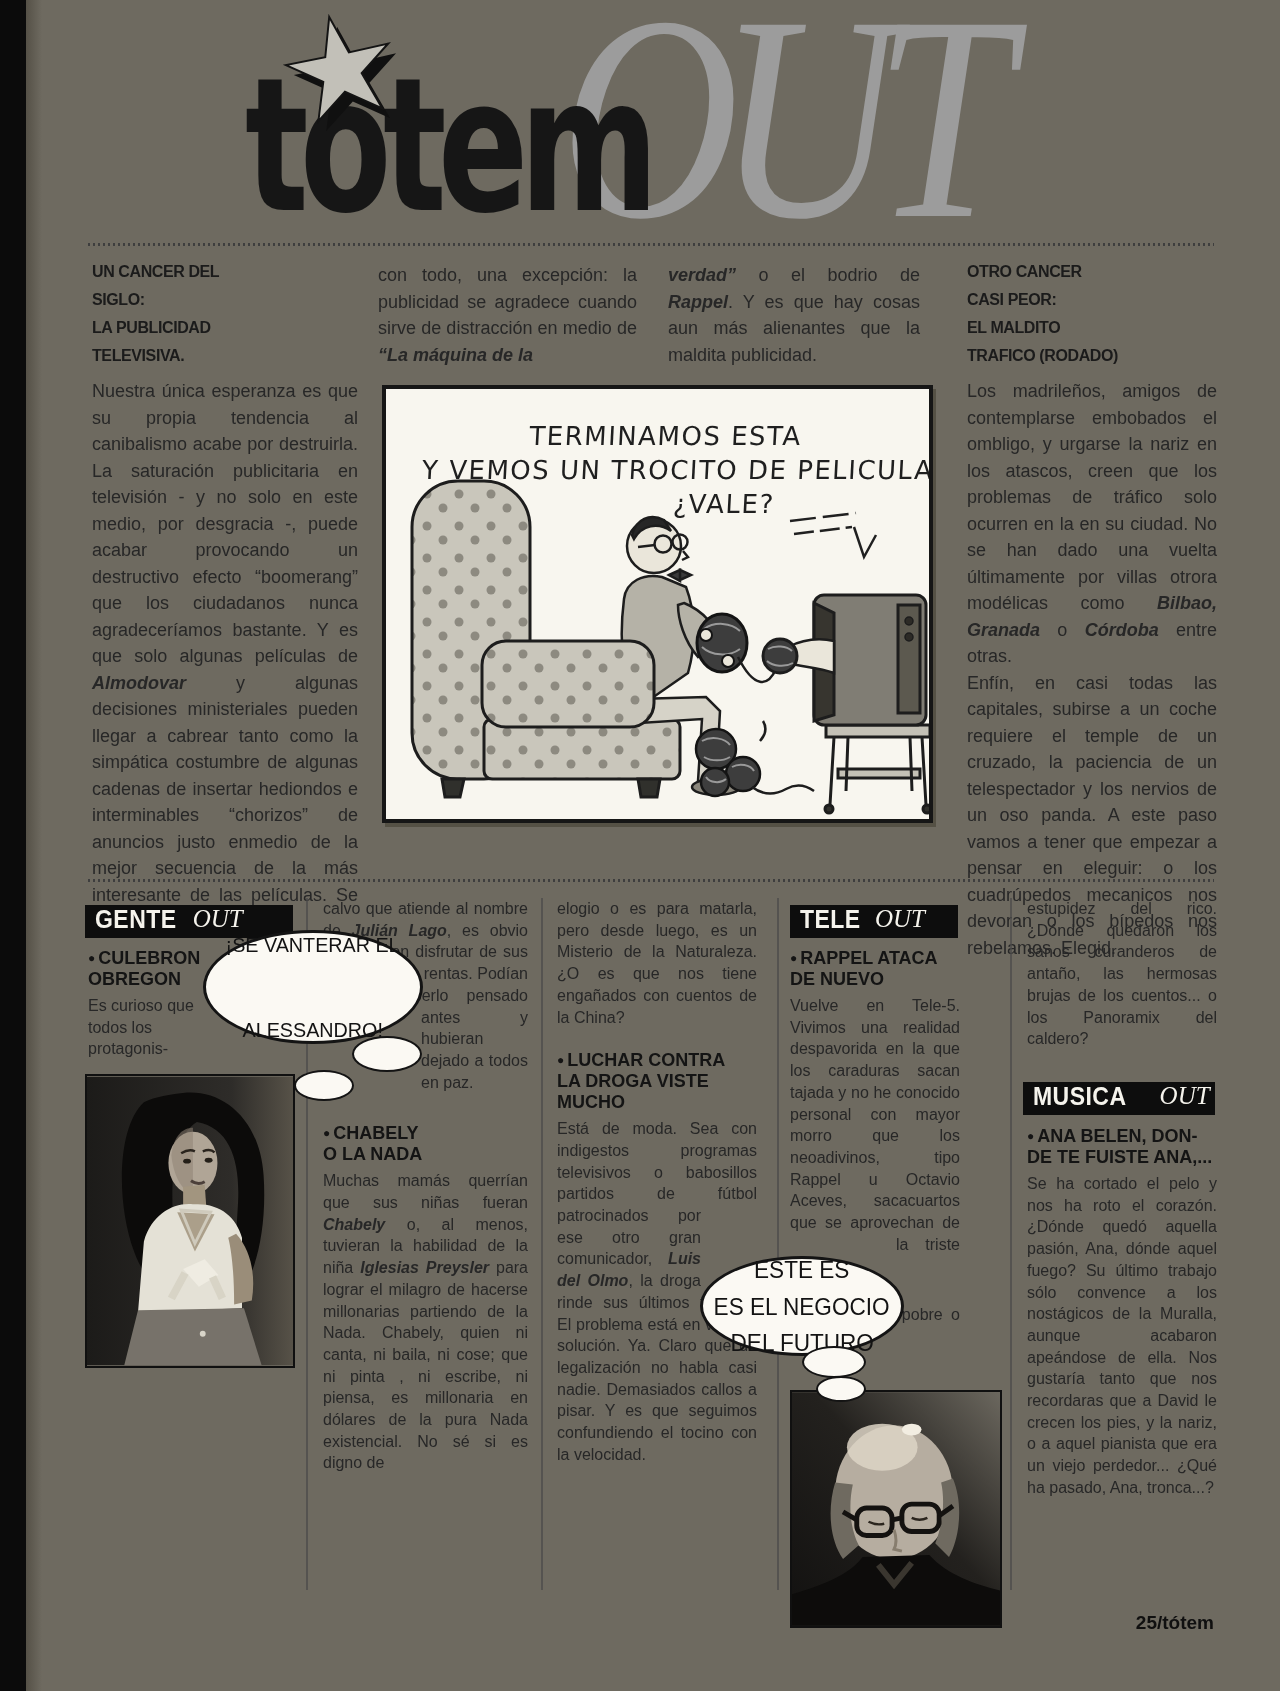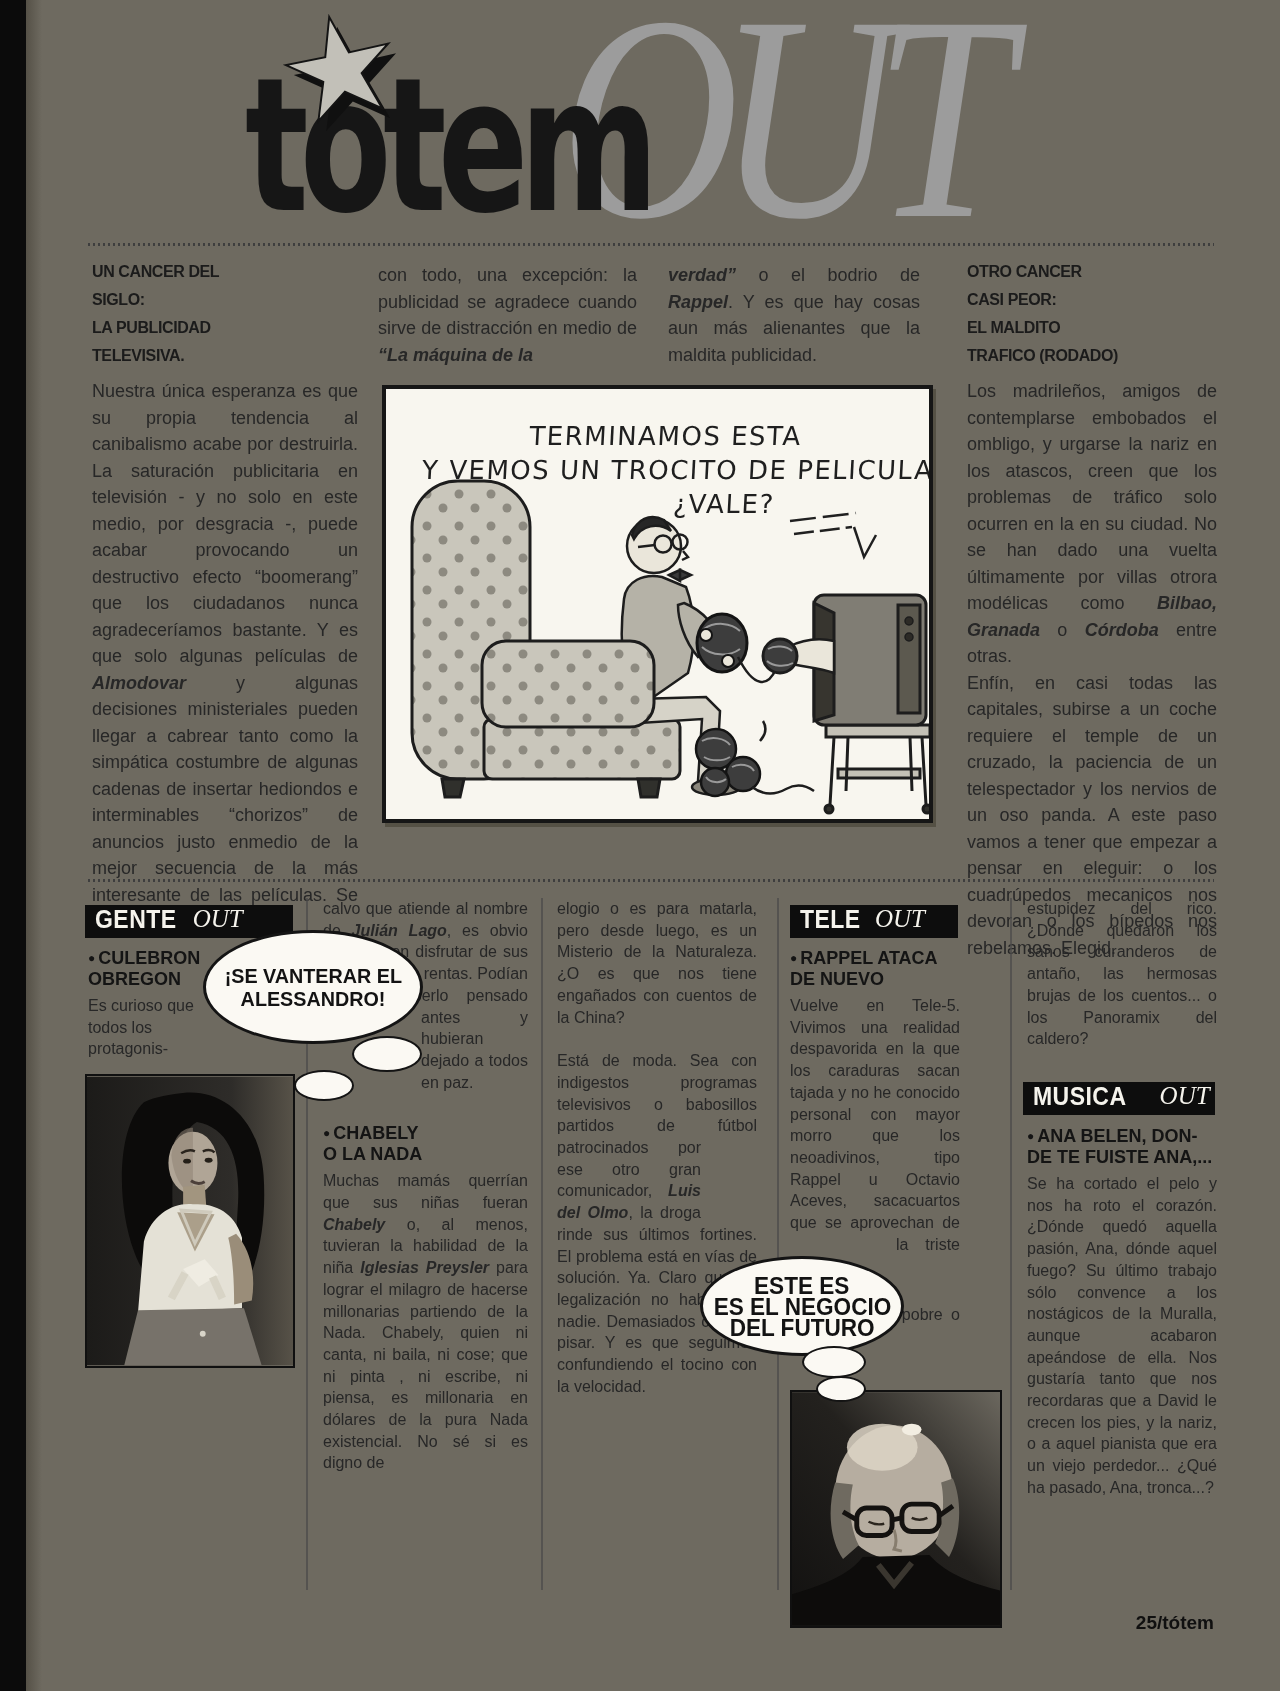--- a/index.html
+++ b/index.html
@@ -77,22 +77,22 @@
   .pushD{float:left;width:0;height:239px;}
   .spD{float:left;clear:left;width:106px;height:70px;}
 
   
   .photoA{display:block;width:210px;height:294px;margin:14px 0 10px;border:2px solid #101010;box-sizing:border-box;z-index:2;}
   .photoD{position:absolute;left:790px;top:1390px;width:212px;height:238px;border:2px solid #101010;box-sizing:border-box;z-index:2;}
   .photoA svg,.photoD svg{display:block;width:100%;height:100%;}
 
   
   .bubble{position:absolute;background:#fbf9f3;border:3px solid #141414;border-radius:50%;z-index:6;
-        display:flex;flex-direction:column;align-items:center;justify-content:center;
-        text-align:center;font-weight:bold;color:#131313;}
+        display:flex;flex-direction:column;align-items:center;justify-content:space-between;
+        text-align:center;font-weight:normal;color:#131313;}
   .bubble div{transform:scaleX(.94);}
   .b-gente{left:203px;top:930px;width:214px;height:108px;font-size:21px;line-height:23px;}
   .b-tele{left:700px;top:1256px;width:198px;height:94px;font-size:24px;line-height:21px;}
   .tail{position:absolute;background:#fbf9f3;border:2.5px solid #141414;border-radius:50%;z-index:6;}
   .tg1{left:352px;top:1036px;width:66px;height:32px;}
   .tg2{left:294px;top:1070px;width:56px;height:27px;}
   .tt1{left:802px;top:1346px;width:60px;height:28px;}
   .tt2{left:816px;top:1376px;width:46px;height:22px;}
 
   .footer{position:absolute;right:66px;top:1612px;font-weight:bold;font-size:19px;color:#101010;z-index:3;}
@@ -294,20 +294,25 @@
     <div class="item-title">
       <div><span class="bullet">●</span><span>CHABELY</span></div>
       <div>O LA NADA</div>
     </div>
     <p><span>Muchas mamás querrían que sus niñas fueran </span><span style="font-weight: bold; font-style: italic;">Chabely</span><span> o, al menos, tuvieran la habilidad de la niña </span><span style="font-weight: bold; font-style: italic;">Iglesias Preysler</span><span> para lograr el milagro de hacerse millonarias partiendo de la Nada. Chabely, quien ni canta, ni baila, ni cose; que ni pinta , ni escribe, ni piensa, es millonaria en dólares de la pura Nada existencial. No sé si es digno de</span></p>
   </div>
 
   <div class="col colC">
     <p>elogio o es para matarla, pero desde luego, es un Misterio de la Naturaleza. ¿O es que nos tiene engañados con cuentos de la China?</p>
     <div class="gap-s"></div>
+    <div class="item-title">
+      <div><span class="bullet">●</span><span>LUCHAR CONTRA</span></div>
+      <div>LA DROGA VISTE</div>
+      <div>MUCHO</div>
+    </div>
     <p>
       <span class="pushC"></span>
       <span class="spC"></span>
       <span><span>Está de moda. Sea con indigestos programas televisivos o babosillos partidos de fútbol patrocinados por ese otro gran comunicador, </span><span style="font-weight: bold; font-style: italic;">Luis del Olmo</span><span>, la droga rinde sus últimos fortines. El problema está en vías de solución. Ya. Claro que de legalización no habla casi nadie. Demasiados callos a pisar. Y es que seguimos confundiendo el tocino con la velocidad.</span></span>
     </p>
   </div>
 
   <div class="col colD">
     <div class="item-title">
       <div><span class="bullet">●</span><span>RAPPEL ATACA</span></div>

